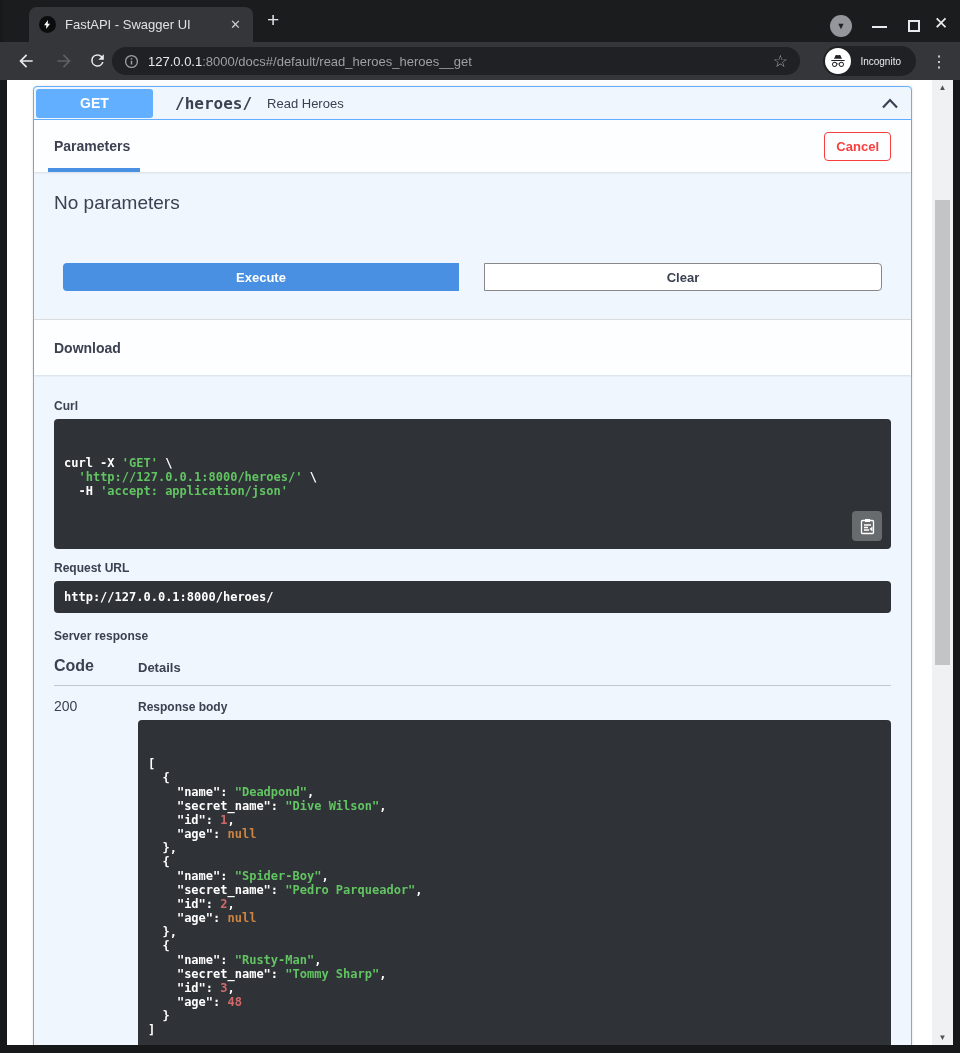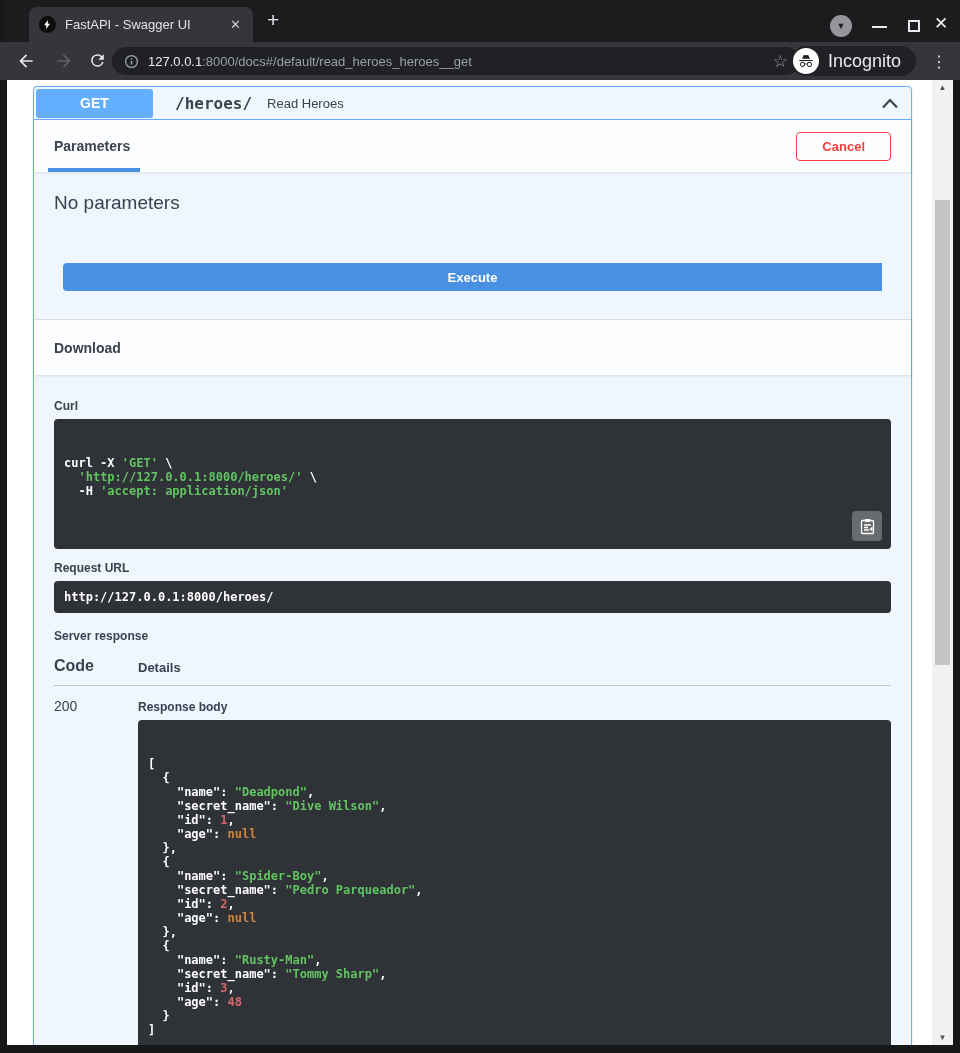--- a/index.html
+++ b/index.html
@@ -28,21 +28,21 @@
              background:#202124; display:flex; align-items:center; padding:0 12px; }
   .info-icon { margin-right:9px; display:flex; }
   .url-text { font-size:13px; white-space:nowrap; overflow:hidden; }
   .url-host { color:#e8eaed; }
   .url-path { color:#9aa0a6; }
   .star-icon { margin-left:auto; color:#9aa0a6; font-size:17px; line-height:1; }
   .incog-badge { position:absolute; right:44px; top:4px; height:30px; border-radius:15px; background:#202124;
                  display:flex; align-items:center; padding:2px 15px 2px 2px; }
   .incog-circle { width:26px; height:26px; border-radius:50%; background:#fff; display:flex;
                   align-items:center; justify-content:center; margin-right:9px; }
-  .incog-label { color:#e8eaed; font-size:18px; }
+  .incog-label { color:#e8eaed; font-size:10px; }
   .menu-dots { position:absolute; right:13px; top:10px; color:#dfe1e5; font-size:16px; letter-spacing:0; }
 
   
   .page { position:absolute; left:7px; top:80px; width:946px; height:965px; background:#fff; overflow:hidden; }
   .scrollbar { position:absolute; right:0; top:0; width:21px; height:100%; background:#f0f1f3; }
   .sb-arrow { position:absolute; left:0; width:21px; text-align:center; color:#505254; font-size:8px; }
   .sb-up { top:3px; } .sb-down { bottom:3px; }
   .sb-thumb { position:absolute; left:3px; width:15px; top:120px; height:465px; background:#c2c4c6; }
 
   .content { position:absolute; left:0; top:0; right:21px; bottom:0; padding:6px 20px 0 26px; }
@@ -55,21 +55,21 @@
                   line-height:29px; text-align:center; border-radius:3px; }
   .endpoint-path { font-family:"DejaVu Sans Mono", monospace; font-weight:bold; font-size:16px; color:#3b4151; margin-left:22px; }
   .endpoint-summary { font-size:13px; color:#3b4151; margin-left:15px; }
   .chevron { margin-left:auto; display:flex; }
 
   .section-header { position:relative; background:rgba(255,255,255,.85); height:52px; display:flex;
                     align-items:center; padding:0 20px; box-shadow:0 1px 2px rgba(0,0,0,.1); }
   .section-title { font-size:14px; font-weight:bold; color:#3b4151; }
   .tab-underline { position:absolute; left:14px; bottom:0; width:92px; height:4px; background:#4990e2; }
   .cancel-btn { margin-left:auto; border:1px solid #f93e3e; color:#f93e3e; background:transparent;
-                font-weight:bold; font-size:13px; padding:6px 25px; border-radius:4px; font-family:inherit; }
+                font-weight:bold; font-size:13px; padding:6px 11px; border-radius:4px; font-family:inherit; }
 
   .params-body { padding:20px; }
   .no-params { font-size:19px; color:#3b4151; }
   .execute-row { display:flex; padding:29px 29px 28px;gap:25px; }
   .execute-btn { flex:1; background:#4990e2; color:#fff; font-weight:bold; font-size:13px; height:28px;
                  border:none; border-radius:4px 0 0 4px; font-family:inherit; }
   .clear-btn { flex:1; background:#fff; color:#3b4151; font-weight:bold; font-size:13px; height:28px;
                border:1px solid #888; border-radius:0 4px 4px 0; font-family:inherit; }
 
   .responses-header { background:rgba(255,255,255,.85); height:56px; display:flex; align-items:center;
@@ -183,20 +183,21 @@
         <span class="tab-underline"></span>
         <button class="cancel-btn">Cancel</button>
       </div>
 
       <div class="params-body">
         <div class="no-params">No parameters</div>
       </div>
 
       <div class="execute-row">
         <button class="execute-btn">Execute</button>
+        <button class="clear-btn">Clear</button>
       </div>
 
       <div class="responses-header">
         <span class="section-title">Download</span>
       </div>
 
       <div class="responses-body">
         <div class="block-label">Curl</div>
         <div class="code-block curl-block">
           <div><div class="code-line"><span class="tok-plain">curl -X </span><span class="tok-string">'GET'</span><span class="tok-plain"> \</span></div><div class="code-line"><span class="tok-plain">  </span><span class="tok-string">'http://127.0.0.1:8000/heroes/'</span><span class="tok-plain"> \</span></div><div class="code-line"><span class="tok-plain">  -H </span><span class="tok-string">'accept: application/json'</span></div></div>

